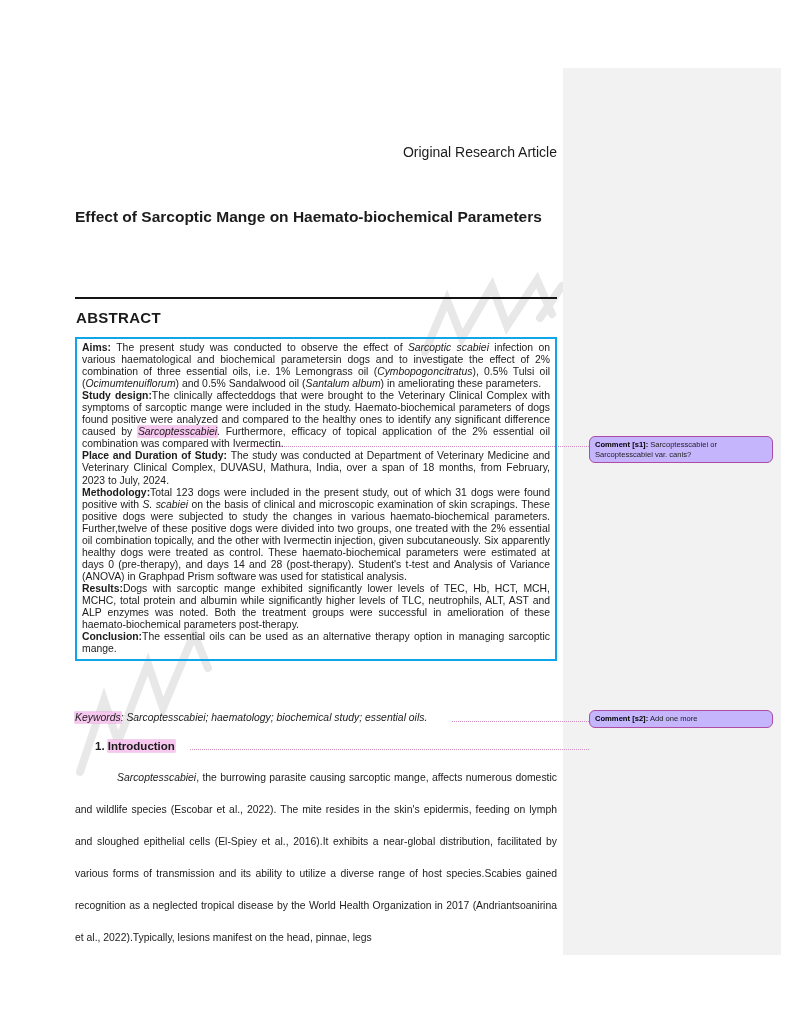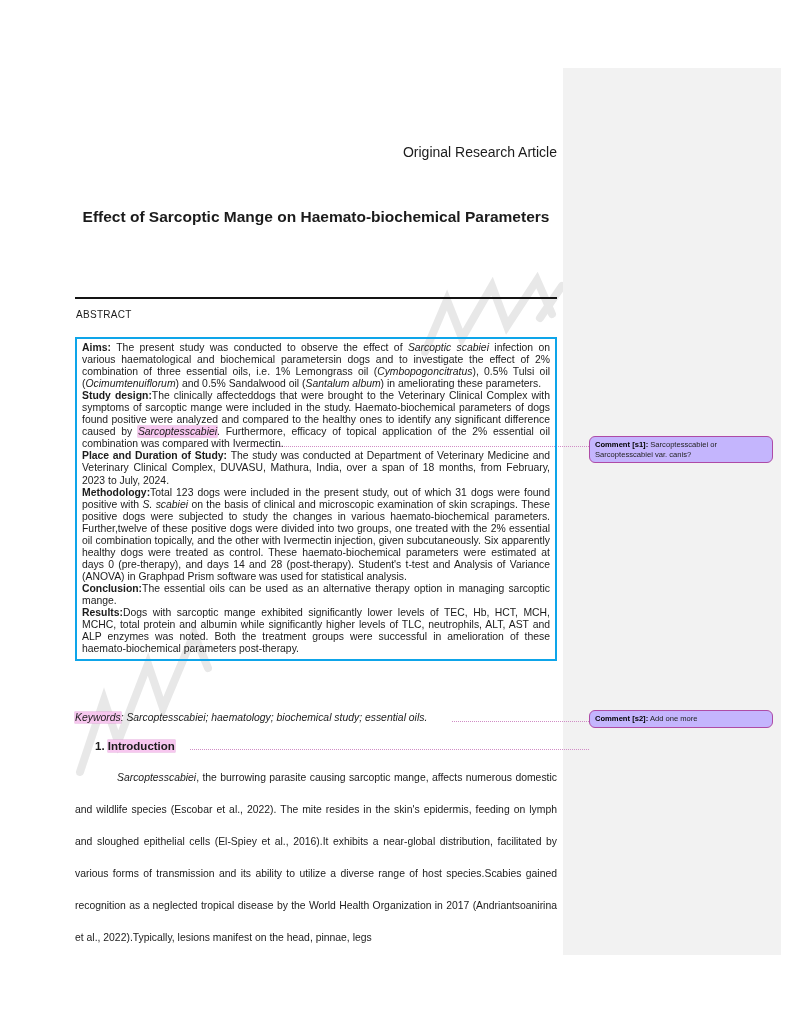--- a/index.html
+++ b/index.html
@@ -2,24 +2,24 @@
 <html><head>
 <meta charset="utf-8">
 <style>
   html,body{margin:0;padding:0;background:#ffffff;}
   .page{position:relative;width:791px;height:1024px;background:#ffffff;overflow:hidden;
         font-family:"Liberation Sans","DejaVu Sans",sans-serif;color:#1b1b1b;}
   .wm{position:absolute;left:0;top:0;pointer-events:none;}
   .margin-panel{position:absolute;left:563px;top:68px;width:218px;height:887px;background:#f2f2f2;}
   .article-type{position:absolute;left:75px;top:144px;width:482px;text-align:right;
                 font-size:14px;font-weight:normal;}
-  .main-title{position:absolute;left:75px;top:205px;width:482px;text-align:center;
+  .main-title{position:absolute;left:75px;top:205px;width:482px;text-align:left;
               font-size:15.5px;font-weight:bold;line-height:24px;}
   .rule{position:absolute;left:75px;top:297px;width:482px;height:2px;background:#141414;}
-  .abstract-label{position:absolute;left:76px;top:309px;font-size:10px;font-weight:normal;letter-spacing:.3px;}
+  .abstract-label{position:absolute;left:76px;top:309px;font-size:15px;font-weight:bold;letter-spacing:.3px;}
   .abstract-box{position:absolute;left:75px;top:337px;width:482px;box-sizing:border-box;
                 border:2px solid #0ea5e9;padding:3px 5px 4px 5px;
                 font-size:10.4px;line-height:12.05px;text-align:justify;}
   .abstract-box p{margin:0;}
   .keywords{position:absolute;left:75px;top:711px;width:482px;font-size:10.4px;line-height:13px;}
   .section-heading{position:absolute;left:95px;top:740px;font-size:11.5px;font-weight:bold;}
   .intro-para{position:absolute;left:75px;top:762px;width:482px;font-size:10.4px;
               line-height:32px;text-align:justify;text-indent:42px;}
   .b{font-weight:bold;}
   .i{font-style:italic;text-align:right;}
@@ -53,22 +53,22 @@
   <div class="main-title">Effect of Sarcoptic Mange on Haemato-biochemical Parameters</div>
 
   <div class="rule"></div>
   <div class="abstract-label">ABSTRACT</div>
 
   <div class="abstract-box">
     <p><span class="b">Aims: </span><span class="">The present study was conducted to observe the effect of </span><span class="i">Sarcoptic scabiei</span><span class=""> infection on various haematological and biochemical parametersin dogs and to investigate the effect of 2% combination of three essential oils, i.e. 1% Lemongrass oil (</span><span class="i">Cymbopogoncitratus</span><span class="">), 0.5% Tulsi oil (</span><span class="i">Ocimumtenuiflorum</span><span class="">) and 0.5% Sandalwood oil (</span><span class="i">Santalum album</span><span class="">) in ameliorating these parameters.</span></p>
     <p><span class="b">Study design:</span><span class="">The clinically affecteddogs that were brought to the Veterinary Clinical Complex with symptoms of sarcoptic mange were included in the study. Haemato-biochemical parameters of dogs found positive were analyzed and compared to the healthy ones to identify any significant difference caused by </span><span class="i hl">Sarcoptesscabiei</span><span class="">. Furthermore, efficacy of topical application of the 2% essential oil combination was compared with Ivermectin.</span></p>
     <p><span class="b">Place and Duration of Study: </span><span class="">The study was conducted at Department of Veterinary Medicine and Veterinary Clinical Complex, DUVASU, Mathura, India, over a span of 18 months, from February, 2023 to July, 2024.</span></p>
     <p><span class="b">Methodology:</span><span class="">Total 123 dogs were included in the present study, out of which 31 dogs were found positive with </span><span class="i">S. scabiei</span><span class=""> on the basis of clinical and microscopic examination of skin scrapings. These positive dogs were subjected to study the changes in various haemato-biochemical parameters. Further,twelve of these positive dogs were divided into two groups, one treated with the 2% essential oil combination topically, and the other with Ivermectin injection, given subcutaneously. Six apparently healthy dogs were treated as control. These haemato-biochemical parameters were estimated at days 0 (pre-therapy), and days 14 and 28 (post-therapy). Student's t-test and Analysis of Variance (ANOVA) in Graphpad Prism software was used for statistical analysis.</span></p>
+    <p><span class="b">Results:</span><span class="">Dogs with sarcoptic mange exhibited significantly lower levels of TEC, Hb, HCT, MCH, MCHC, total protein and albumin while significantly higher levels of TLC, neutrophils, ALT, AST and ALP enzymes was noted. Both the treatment groups were successful in amelioration of these haemato-biochemical parameters post-therapy.</span></p>
     <p><span class="b">Conclusion:</span><span class="">The essential oils can be used as an alternative therapy option in managing sarcoptic mange.</span></p>
-    <p><span class="b">Results:</span><span class="">Dogs with sarcoptic mange exhibited significantly lower levels of TEC, Hb, HCT, MCH, MCHC, total protein and albumin while significantly higher levels of TLC, neutrophils, ALT, AST and ALP enzymes was noted. Both the treatment groups were successful in amelioration of these haemato-biochemical parameters post-therapy.</span></p>
   </div>
 
   <div class="keywords"><span class="i hl">Keywords</span><span class="i">: Sarcoptesscabiei; haematology; biochemical study; essential oils.</span></div>
 
   <div class="section-heading"><span class="b">1. </span><span class="b hl">Introduction</span></div>
 
   <div class="intro-para"><span class="i">Sarcoptesscabiei</span><span class="">, the burrowing parasite causing sarcoptic mange, affects numerous domestic and wildlife species (Escobar et al., 2022). The mite resides in the skin's epidermis, feeding on lymph and sloughed epithelial cells (El-Spiey et al., 2016).It exhibits a near-global distribution, facilitated by various forms of transmission and its ability to utilize a diverse range of host species.Scabies gained recognition as a neglected tropical disease by the World Health Organization in 2017 (Andriantsoanirina et al., 2022).Typically, lesions manifest on the head, pinnae, legs</span></div>
 
   <div class="comment" style="top:436px;">
     <span class="lbl">Comment [s1]:</span>

